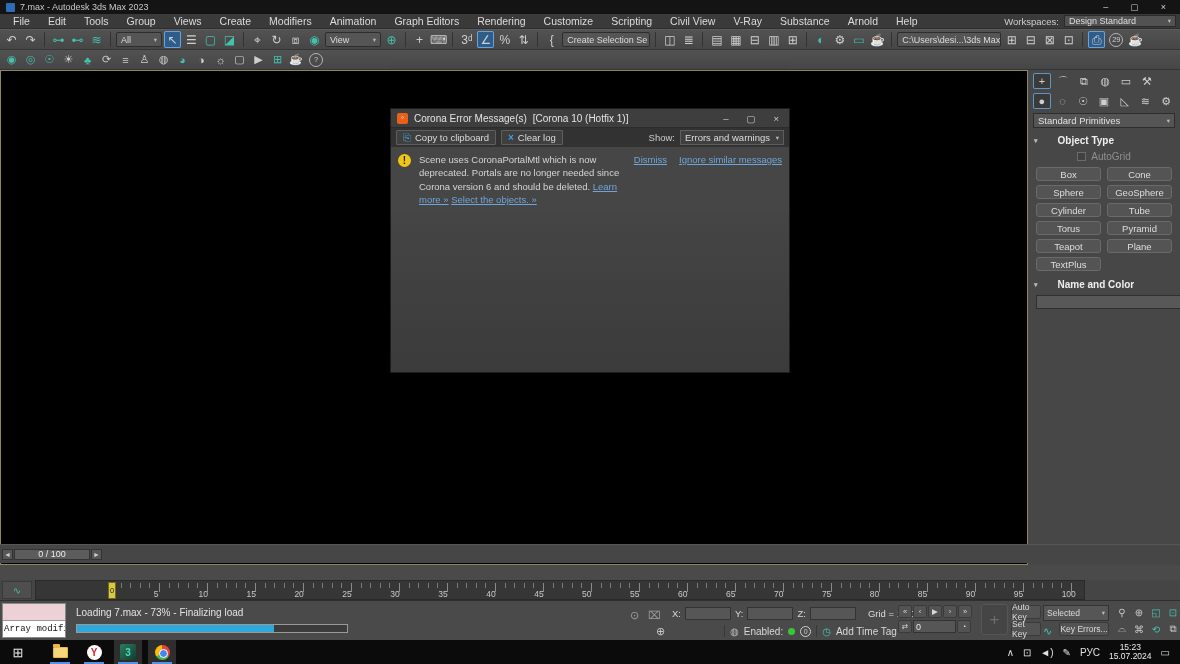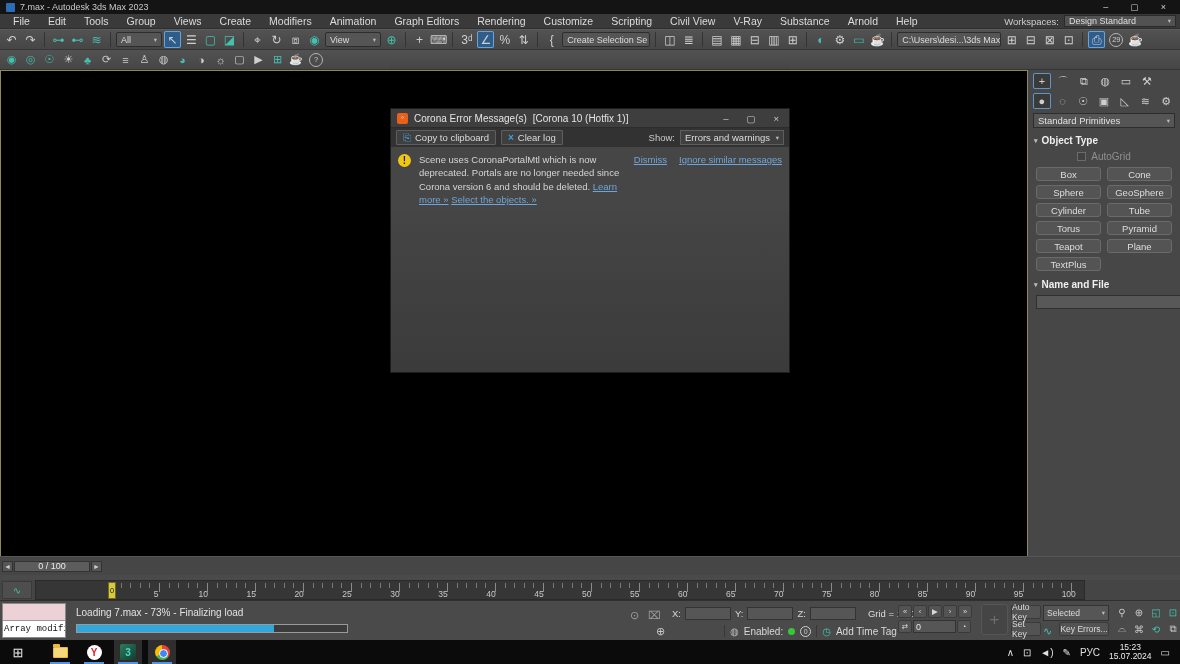--- a/index.html
+++ b/index.html
@@ -32,21 +32,21 @@
   .tdd{height:15px;background:#555;border:1px solid #2d2d2d;color:#dcdcdc;font-size:9px;display:flex;align-items:center;justify-content:space-between;padding:0 4px;border-radius:2px;flex:0 0 auto;overflow:hidden;white-space:nowrap;}
   .caret{font-size:6.5px;color:#b8b8b8;margin-left:4px;}
 
   
   .viewport{position:absolute;top:70px;left:0;width:1028px;height:495px;background:#000;border:1px solid #8e895c;}
   .cmdpanel{position:absolute;top:70px;left:1028px;width:152px;height:495px;background:#474747;font-size:10px;}
   .cp-row{display:flex;align-items:center;gap:3px;padding:3px 5px 1px 5px;}
   .cp-tab{width:18px;height:16px;display:flex;align-items:center;justify-content:center;color:#cfcfcf;font-size:11px;border-radius:2px;}
   .cp-tab.act{background:#3a3a3a;box-shadow:inset 0 0 0 1px #5f96c8;}
   .cp-dd{margin:3px 5px;height:15px;background:#555;border:1px solid #2d2d2d;display:flex;align-items:center;justify-content:space-between;padding:0 4px;font-size:9.5px;color:#e0e0e0;}
-  .rollout-h{display:flex;align-items:center;gap:4px;padding:4px 6px 2px 6px;color:#efefef;font-weight:bold;font-size:10px;}
+  .rollout-h{display:flex;align-items:center;gap:20px;padding:4px 6px 2px 6px;color:#efefef;font-weight:bold;font-size:10px;}
   .roll-arrow{font-size:7px;color:#bbb;}
   .autogrid{display:flex;align-items:center;justify-content:center;gap:5px;color:#8f8f8f;font-size:10px;padding:3px 0 4px 0;}
   .checkbox{width:9px;height:9px;border:1px solid #6b6b6b;background:#414141;display:inline-block;}
   .ot-grid{display:grid;grid-template-columns:1fr 1fr;gap:4px 6px;padding:1px 8px 4px 8px;}
   .ot-btn{height:14px;background:#545454;border:1px solid #6a6a6a;border-radius:3px;color:#dedede;font-size:9.5px;display:flex;align-items:center;justify-content:center;}
   .nc-row{display:flex;align-items:center;gap:4px;padding:3px 8px;}
   .nc-input{flex:1;height:14px;background:#585858;border:1px solid #303030;}
 
   
   .dialog{position:absolute;left:390px;top:108px;width:400px;height:265px;background:#434343;border:1px solid #1d1d1d;box-shadow:0 12px 40px rgba(0,0,0,.65);display:flex;flex-direction:column;}
@@ -62,21 +62,21 @@
   .show-dd{width:104px;height:15px;background:#3f3f3f;border:1px solid #5e5e5e;display:flex;align-items:center;justify-content:space-between;padding:0 4px;font-size:9.5px;color:#dddddd;}
   .dlg-msg{display:flex;align-items:flex-start;gap:8px;padding:6px 7px;background:#464646;}
   .warn-icon{width:13px;height:13px;border-radius:50%;background:#f2c714;color:#2a2a2a;font-weight:bold;font-size:10px;display:flex;align-items:center;justify-content:center;flex:0 0 auto;margin-top:1px;}
   .msg-text{color:#d5d5d5;font-size:9.5px;line-height:1.4;width:258px;}
   .lnk{color:#6fa5d8;text-decoration:underline;cursor:pointer;}
   .msg-actions{margin-left:auto;display:flex;gap:12px;font-size:9.5px;white-space:nowrap;padding-top:1px;}
   .dlg-body{flex:1;background:linear-gradient(#454545,#3b3b3b);}
   .dlg-footer{height:19px;background:#373737;border-top:1px solid #2a2a2a;display:flex;align-items:center;justify-content:center;gap:4px;color:#cfcfcf;font-size:9.5px;}
 
   
-  .timeslider{position:absolute;top:556px;left:0;right:0;height:19px;background:#464646;border-top:1px solid #575757;display:flex;align-items:center;padding:0 2px;gap:1px;}
+  .timeslider{position:absolute;top:544px;left:0;right:0;height:19px;background:#464646;border-top:1px solid #575757;display:flex;align-items:center;padding:0 2px;gap:1px;}
   .ts-arrow{width:11px;height:11px;background:#565656;border:1px solid #333;color:#cfcfcf;font-size:7px;display:flex;align-items:center;justify-content:center;}
   .ts-box{width:76px;height:11px;background:#5c5c5c;border:1px solid #333;color:#ececec;font-size:9px;display:flex;align-items:center;justify-content:center;}
   .ruler-row{position:absolute;top:580px;left:0;right:0;height:20px;background:#454545;}
   .curve-btn{position:absolute;left:2px;top:1px;width:30px;height:18px;background:#4e4e4e;border:1px solid #3a3a3a;color:#45c0ae;font-size:10px;display:flex;align-items:center;justify-content:center;}
   .ruler{position:absolute;left:35px;top:0;width:1050px;height:20px;background:#363636;border:1px solid #2a2a2a;}
   .ticks{position:absolute;left:75px;right:6px;top:2px;height:5px;background:repeating-linear-gradient(90deg,#7a7a7a 0 1px,transparent 1px 9.6px);}
   .ticks2{position:absolute;left:75px;right:6px;top:2px;height:9px;background:repeating-linear-gradient(90deg,#8a8a8a 0 1px,transparent 1px 48px);}
   .rlabels{position:absolute;left:116px;right:8px;top:8px;display:flex;justify-content:space-between;color:#c8c8c8;font-size:8.5px;}
   .rlab{min-width:8px;text-align:center;}
   .marker{position:absolute;left:72px;top:1px;width:8px;height:17px;background:#d9c93f;border:1px solid #77691b;color:#222;font-size:7.5px;display:flex;align-items:center;justify-content:center;}
@@ -292,21 +292,21 @@
       <span class="ot-btn">Cylinder</span>
       <span class="ot-btn">Tube</span>
       <span class="ot-btn">Torus</span>
       <span class="ot-btn">Pyramid</span>
       <span class="ot-btn">Teapot</span>
       <span class="ot-btn">Plane</span>
       <span class="ot-btn">TextPlus</span>
     </div>
   <div class="rollout-h">
     <span class="roll-arrow">▾</span>
-    <span>Name and File</span>
+    <span>Name and Color</span>
   </div>
   <div class="nc-row">
     <input class="nc-input" style="">
 
   </div>
 </div>
 
 <div class="dialog">
   <div class="dlg-title">
     <span class="corona-ico">◦</span>

